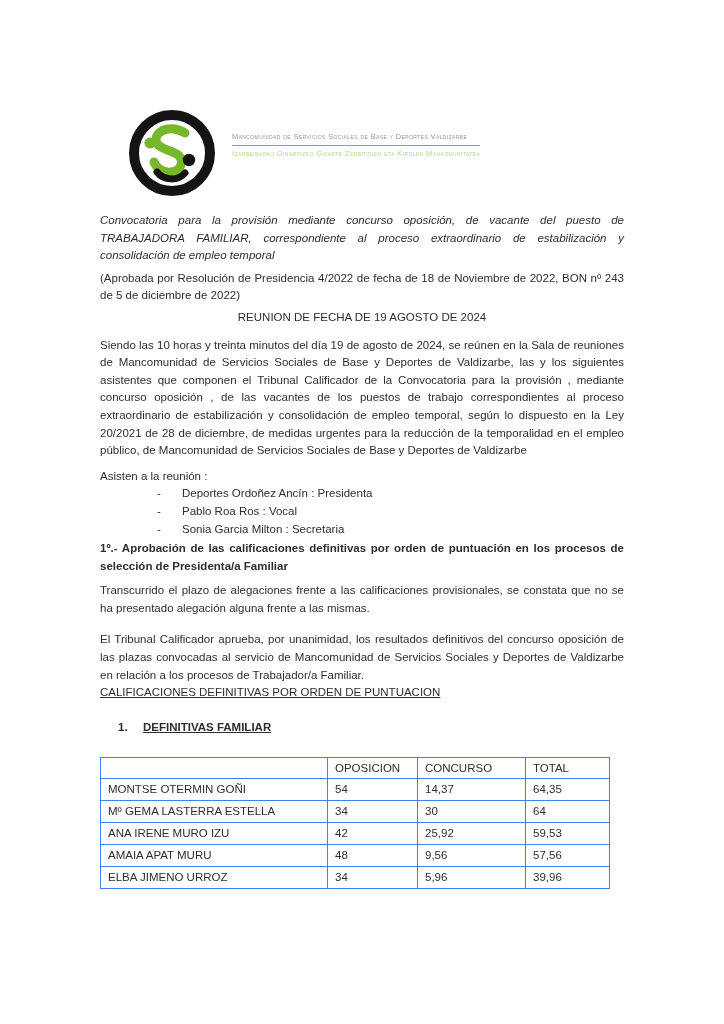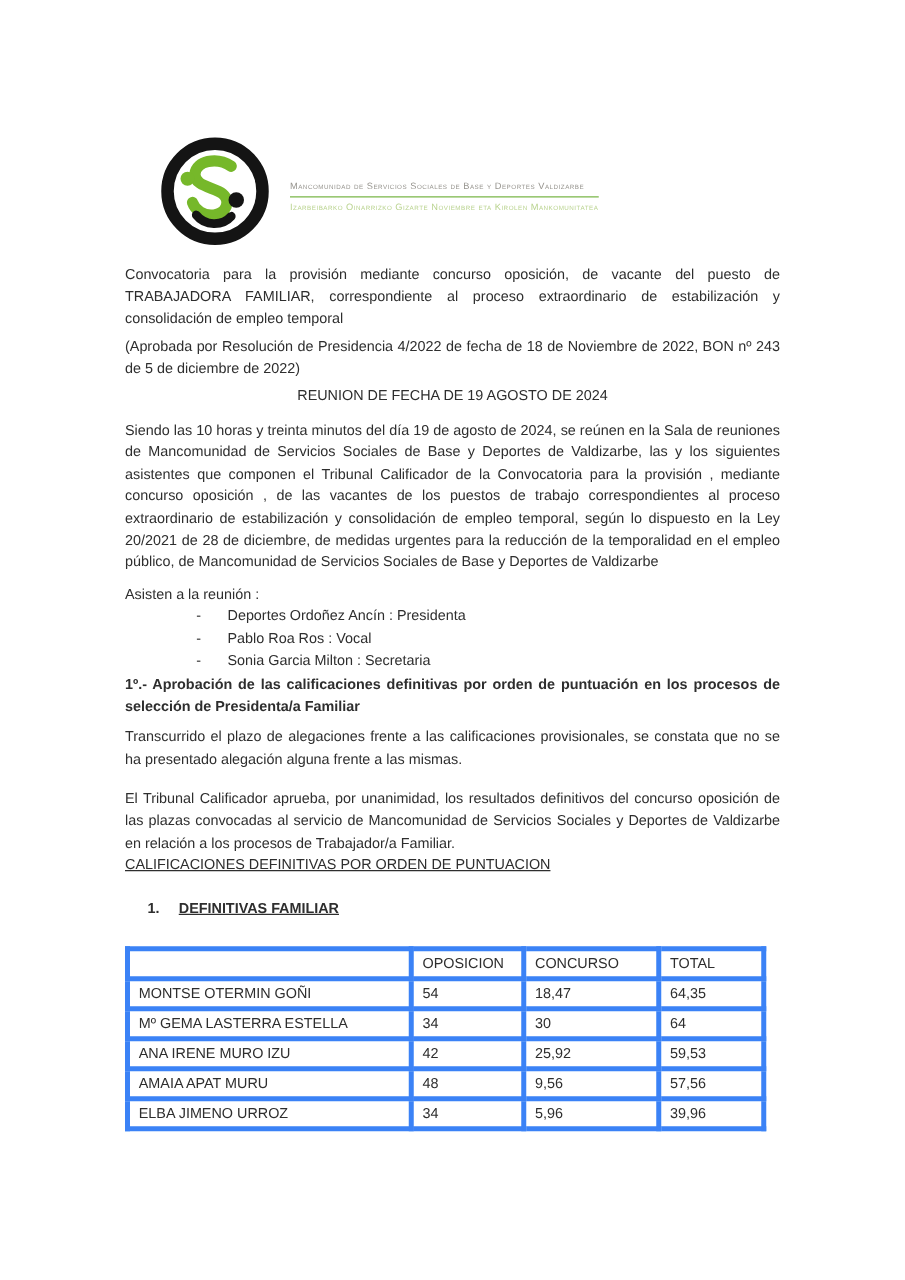--- a/index.html
+++ b/index.html
@@ -15,34 +15,34 @@
   .content {
     position: absolute; left: 100px; top: 0;
     width: 524px;
     font-size: 11.5px; line-height: 17.6px;
   }
   p { margin: 0; text-align: justify; }
 
   
   .logo-row { margin-top: 106px; margin-left: 26px; display: flex; height: 94px; }
   .logo-mark svg { display: block; }
-  .logo-text { margin-left: 14px; margin-top: 38px; }
+  .logo-text { margin-left: 14px; margin-top: 26px; }
   .logo-line1 {
     font-size: 7.4px; line-height: 10px; letter-spacing: 0.4px;
     color: #97958f; font-variant: small-caps; white-space: nowrap;
     border-bottom: 1.6px solid #7ab648; padding-bottom: 3px;
   }
   .logo-line2 {
     font-size: 7.4px; line-height: 10px; letter-spacing: 0.4px;
     color: #b9d38f; font-variant: small-caps; white-space: nowrap;
     padding-top: 3px;
   }
 
   
-  .p-intro1 { margin-top: 12px; }
+  .p-intro1 { margin-top: 12px; font-style: italic; }
   .p-intro2 { margin-top: 5px; }
   .h-meeting { margin-top: 4px; text-align: center; }
   .p-opening { margin-top: 10px; }
   .p-attendees-intro { margin-top: 8px; text-align: left; }
   .attendee { display: flex; padding-left: 57px; }
   .attendee .dash { display: inline-block; width: 25px; flex: 0 0 25px; }
   .h-agenda { margin-top: 2px; font-weight: bold; }
   .p-allegations { margin-top: 7px; }
   .p-approval { margin-top: 14px; }
   .p-califications { margin-top: 0; text-align: left; text-decoration: underline; }
@@ -54,21 +54,21 @@
   
   table.scores {
     border-collapse: collapse; table-layout: fixed;
     margin-top: 21px; width: 509px;
   }
   table.scores col.c-name  { width: 227px; }
   table.scores col.c-opos  { width: 90px; }
   table.scores col.c-conc  { width: 108px; }
   table.scores col.c-total { width: 84px; }
   table.scores th, table.scores td {
-    border: 4px solid #3b82f6;
+    border: 1px solid #3b82f6;
     font-size: 11.5px; font-weight: normal;
     text-align: left; vertical-align: top;
     line-height: 15px; padding: 3px 7px 2px 7px;
   }
   table.scores thead th { height: 21px; }
   table.scores tbody tr { height: 22px; }
   table.scores tbody tr.row-tall { height: 45px; }
   .cell-name { text-align: justify; }
   .row-tall .cell-name { line-height: 20px; padding-right: 16px; }
   .cell-concurso { text-align: center; }
@@ -83,21 +83,21 @@
       <svg width="92" height="94" viewBox="0 0 92 94" xmlns="http://www.w3.org/2000/svg">
         <circle cx="46" cy="47" r="38" fill="#ffffff" stroke="#141414" stroke-width="10"></circle>
         <path d="M 59 27 C 47 19, 31 23, 30 33 C 29 43, 46 44, 52 49 C 59 55, 55 65, 45 66 C 37 67, 30 62, 28 56" fill="none" stroke="#76b82a" stroke-width="9" stroke-linecap="round"></path>
         <circle cx="24" cy="37" r="5.6" fill="#76b82a"></circle>
         <circle cx="63" cy="54" r="6.2" fill="#141414"></circle>
         <path d="M 31 66 C 38 75, 52 75, 59 67" fill="none" stroke="#141414" stroke-width="7" stroke-linecap="round"></path>
       </svg>
     </div>
     <div class="logo-text">
       <div class="logo-line1">Mancomunidad de Servicios Sociales de Base y Deportes Valdizarbe</div>
-      <div class="logo-line2">Izarbeibarko Oinarrizko Gizarte Noviembre eta Kirolen Mankomunitatea</div>
+      <div class="logo-line2">Izarbeibarko Oinarrizko Gizarte Zerbitzuen eta Kirolen Mankomunitatea</div>
     </div>
   </div>
 
   <p class="p-intro1">Convocatoria para la provisión mediante concurso oposición, de vacante del puesto de TRABAJADORA FAMILIAR, correspondiente al proceso extraordinario de estabilización y consolidación de empleo temporal</p>
   <p class="p-intro2">(Aprobada por Resolución de Presidencia 4/2022 de fecha de 18 de Noviembre de 2022, BON nº 243 de 5 de diciembre de 2022)</p>
 
   <p class="h-meeting">REUNION DE FECHA DE 19 AGOSTO DE 2024</p>
 
   <p class="p-opening">Siendo las 10 horas  y treinta minutos del día 19 de agosto de 2024, se reúnen en la Sala de reuniones de Mancomunidad de Servicios Sociales de Base y Deportes de Valdizarbe, las y los siguientes asistentes que componen el Tribunal Calificador de la Convocatoria para la provisión , mediante concurso oposición , de las vacantes de los puestos de trabajo correspondientes al proceso extraordinario de estabilización y consolidación de empleo temporal, según lo dispuesto en la Ley 20/2021 de 28 de diciembre, de medidas urgentes para la reducción de la temporalidad en el empleo público, de Mancomunidad de Servicios Sociales de Base y Deportes de Valdizarbe</p>
 
@@ -136,21 +136,21 @@
         <th></th>
         <th>OPOSICION</th>
         <th>CONCURSO</th>
         <th>TOTAL</th>
       </tr>
     </thead>
     <tbody>
       <tr>
         <td class="cell-name">MONTSE OTERMIN GOÑI</td>
         <td>54</td>
-        <td class="cell-concurso">18,47</td>
+        <td class="cell-concurso">14,37</td>
         <td>64,35</td>
       </tr>
       <tr>
         <td class="cell-name">Mº GEMA LASTERRA ESTELLA</td>
         <td>34</td>
         <td class="cell-concurso">30</td>
         <td>64</td>
       </tr>
       <tr>
         <td class="cell-name">ANA IRENE MURO IZU</td>

